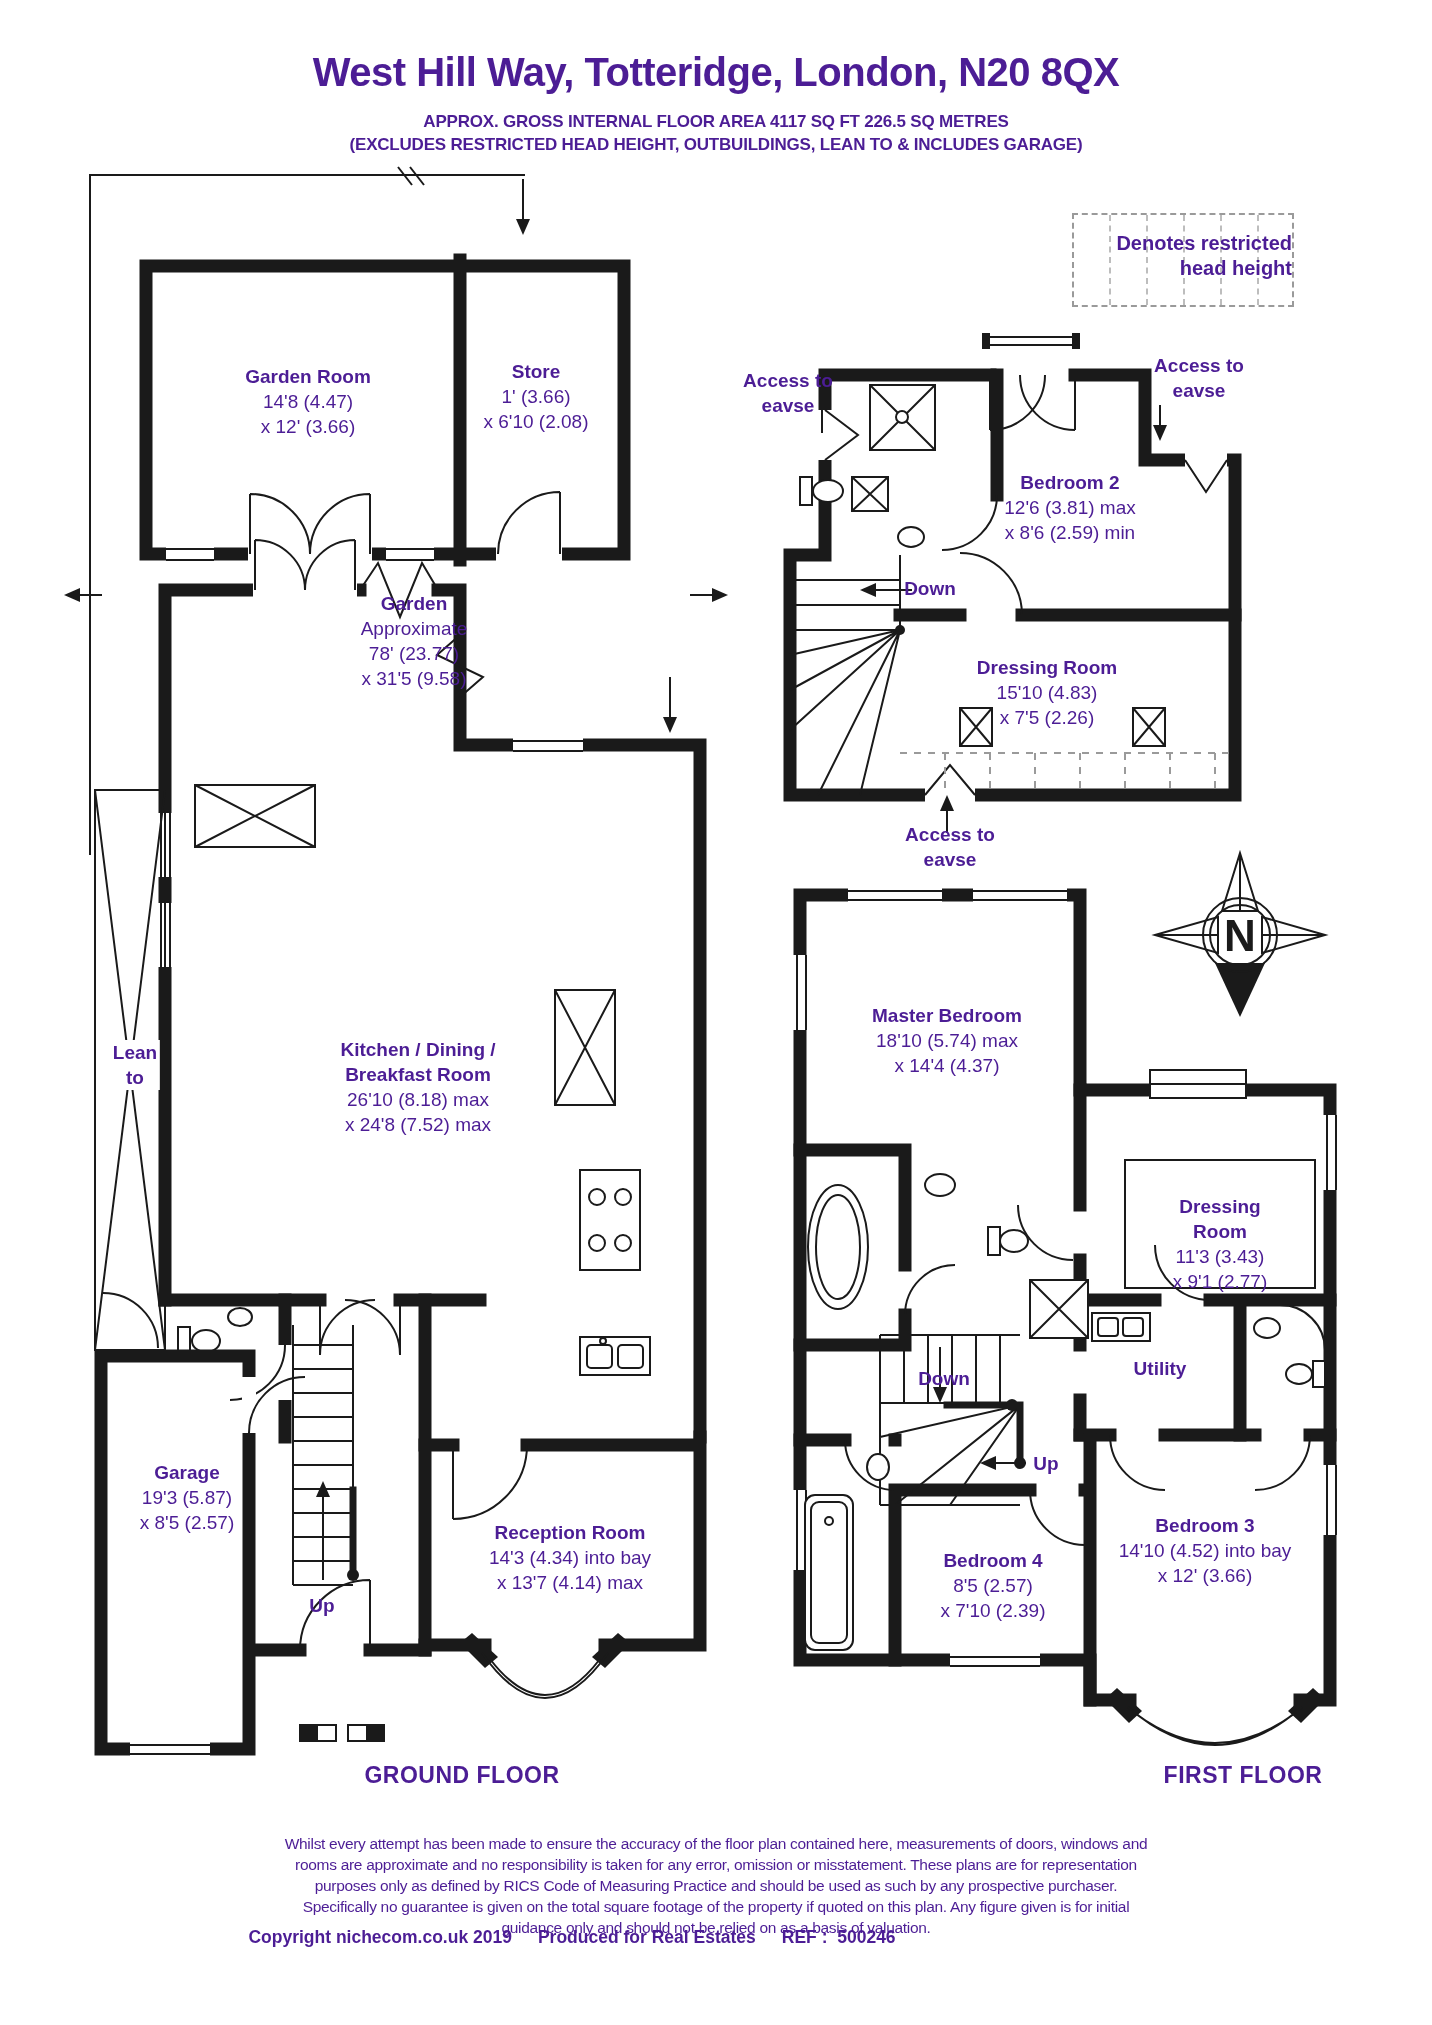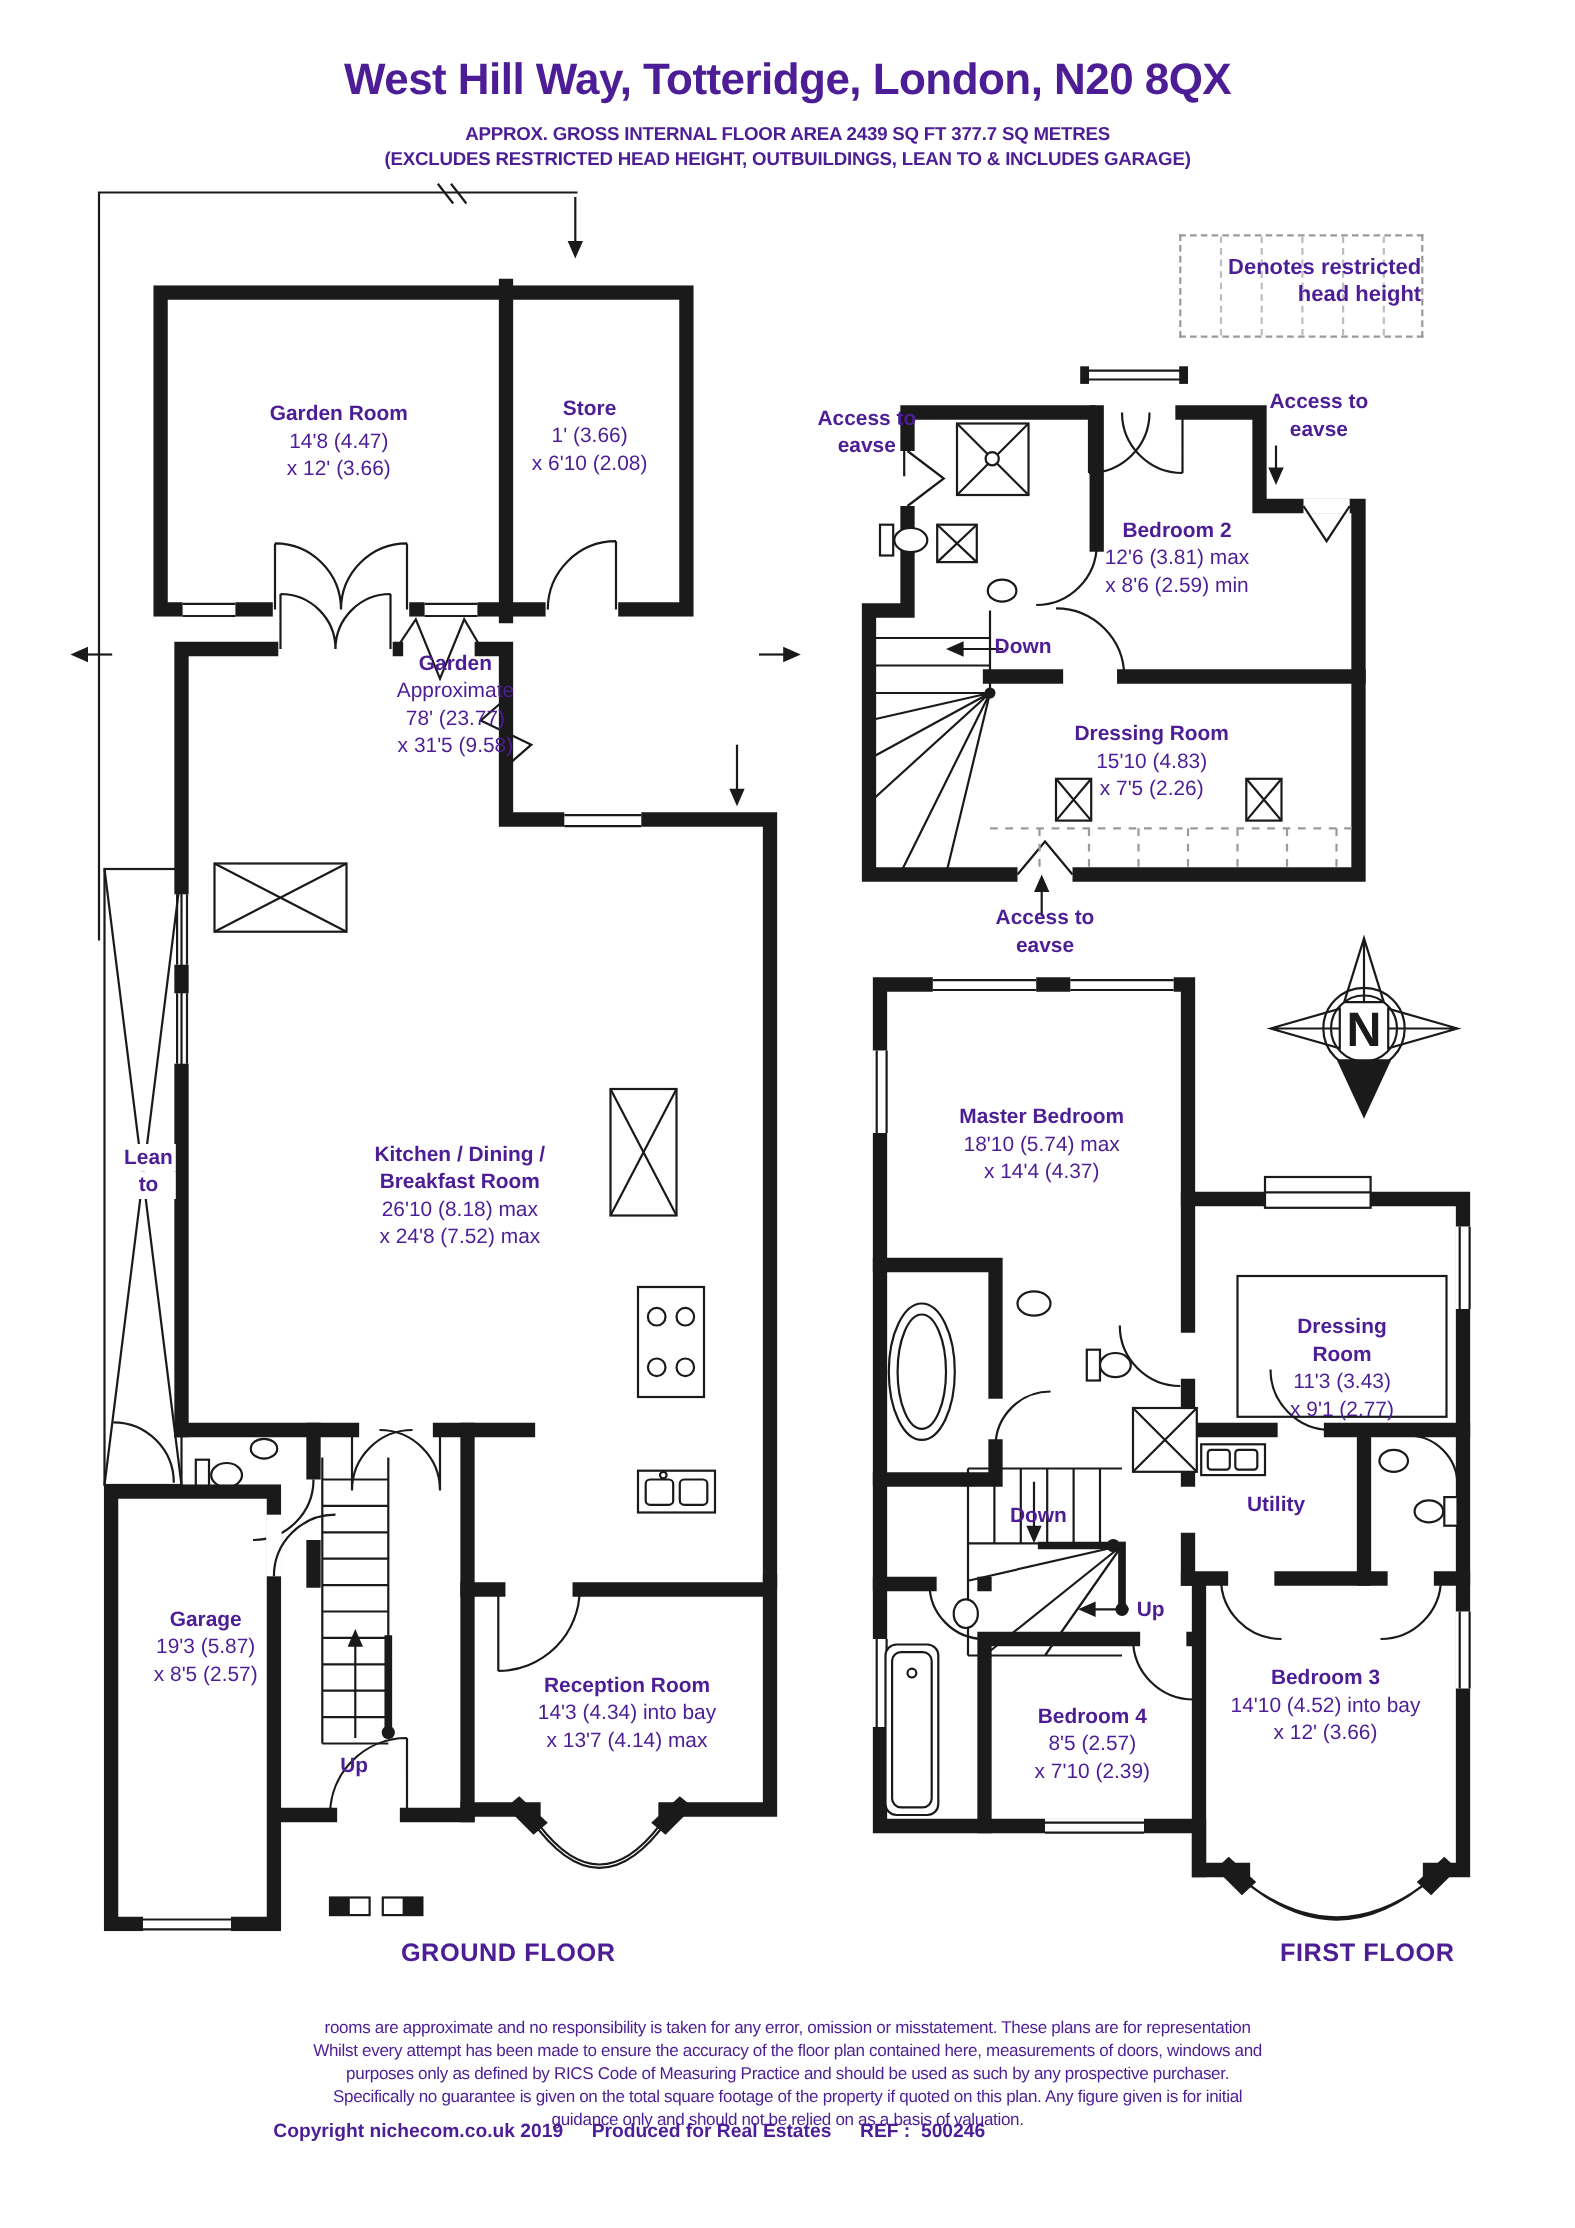--- a/index.html
+++ b/index.html
@@ -34,21 +34,21 @@
           font-size:17.5px;font-weight:bold;}
   #footer-copyright span{white-space:pre;margin:0 13px;}
   .ntext{font:bold 44px "Liberation Sans", sans-serif;fill:#1a1a1a;}
 </style>
 </head>
 <body>
 
 <div id="canvas">
 
   <div class="hdr" id="title">West Hill Way, Totteridge, London, N20 8QX</div>
-  <div class="hdr sub" id="sub1">APPROX. GROSS INTERNAL FLOOR AREA 2439 SQ FT 377.7 SQ METRES</div>
+  <div class="hdr sub" id="sub1">APPROX. GROSS INTERNAL FLOOR AREA 4117 SQ FT 226.5 SQ METRES</div>
   <div class="hdr sub" id="sub2">(EXCLUDES RESTRICTED HEAD HEIGHT, OUTBUILDINGS, LEAN TO &amp; INCLUDES GARAGE)</div>
 
   <div id="legend">
     <div class="vline" style="left:35px"></div>
     <div class="vline" style="left:72px"></div>
     <div class="vline" style="left:109px"></div>
     <div class="vline" style="left:146px"></div>
     <div class="vline" style="left:183px"></div>
     <div class="ltext">
       <span style="display:block">Denotes restricted</span>
@@ -398,22 +398,22 @@
   <div class="rlabel" style="left:1205px;top:1513px;">
     <span>Bedroom 3</span>
     <span class="rdim">14'10 (4.52) into bay</span>
     <span class="rdim">x 12' (3.66)</span>
   </div>
   <div class="rlabel floorlabel" style="left:1243px;top:1763px;">
     <span>FIRST FLOOR</span>
   </div>
 
   <div id="footer-disclaimer">
+    <span style="display:block">Whilst every attempt has been made to ensure the accuracy of the floor plan contained here, measurements of doors, windows and</span>
     <span style="display:block">rooms are approximate and no responsibility is taken for any error, omission or misstatement. These plans are for representation</span>
-    <span style="display:block">Whilst every attempt has been made to ensure the accuracy of the floor plan contained here, measurements of doors, windows and</span>
     <span style="display:block">purposes only as defined by RICS Code of Measuring Practice and should be used as such by any prospective purchaser.</span>
     <span style="display:block">Specifically no guarantee is given on the total square footage of the property if quoted on this plan. Any figure given is for initial</span>
     <span style="display:block">guidance only and should not be relied on as a basis of valuation.</span>
   </div>
   <div id="footer-copyright">
     <span>Copyright nichecom.co.uk 2019</span><span>Produced for Real Estates</span><span>REF :  500246</span>
   </div>
 
 </div>
 

